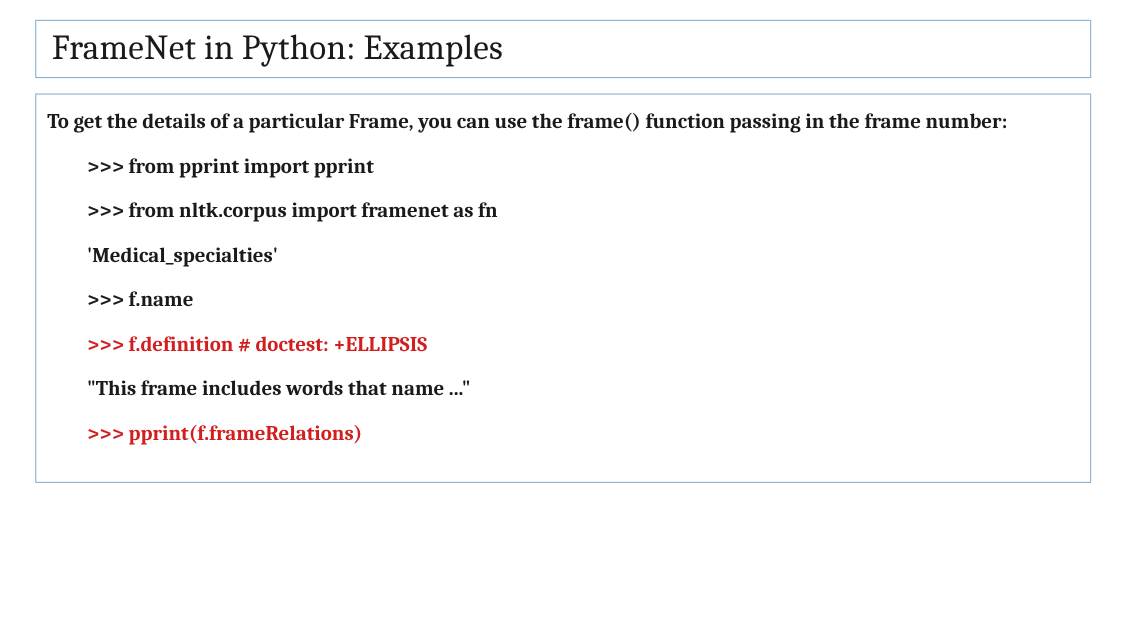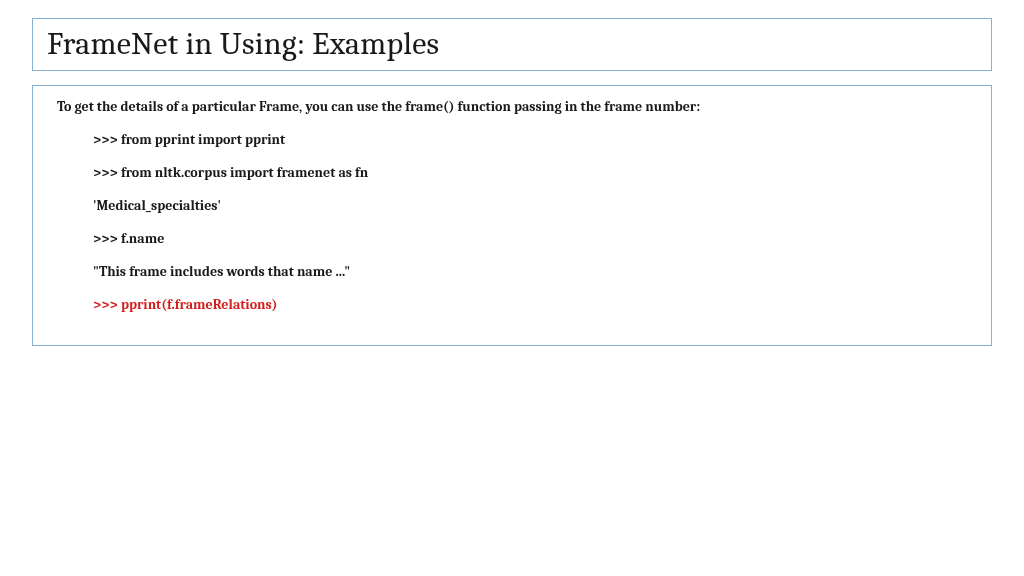--- a/index.html
+++ b/index.html
@@ -20,46 +20,47 @@
   }
   .title-box h1 {
     margin: 0;
     font-size: 32px;
     font-weight: 400;
     color: #1a1a1a;
     letter-spacing: 0.2px;
   }
   .content-box {
     border: 1px solid #88b2d4;
-    padding: 10px 16px 18px 24px;
-    font-size: 14px;
+    padding: 10px 16px 18px 10px;
+    font-size: 19px;
     line-height: 1.5;
     font-weight: 700;
   }
   .intro {
     margin: 0 0 4px 0;
   }
   .code-line {
     margin: 12px;
     padding-left: 24px;
   }
   .red {
     color: #d21e1e;
   }
 </style>
 </head>
 <body>
 
 <div class="title-box">
-  <h1>FrameNet in Using: Examples</h1>
+  <h1>FrameNet in Python: Examples</h1>
 </div>
 
 <div class="content-box">
   <p class="intro">To get the details of a particular Frame, you can use the frame() function passing in the frame number:</p>
   <div id="code-lines">
       <p class="code-line">&gt;&gt;&gt; from pprint import pprint</p>
       <p class="code-line">&gt;&gt;&gt; from nltk.corpus import framenet as fn</p>
       <p class="code-line">'Medical_specialties'</p>
       <p class="code-line">&gt;&gt;&gt; f.name</p>
+      <p class="code-line red">&gt;&gt;&gt; f.definition # doctest: +ELLIPSIS</p>
       <p class="code-line">"This frame includes words that name ..."</p>
       <p class="code-line red">&gt;&gt;&gt; pprint(f.frameRelations)</p>
     </div>
 </div>
 
 </body></html>

